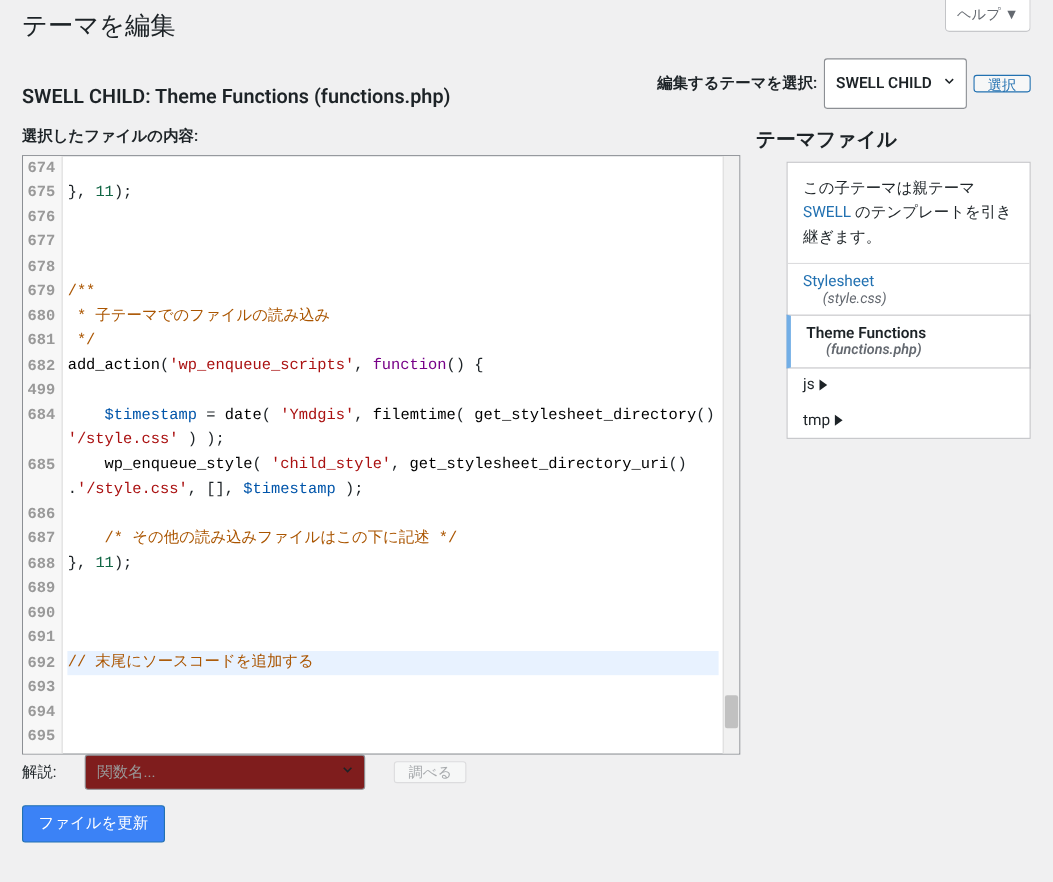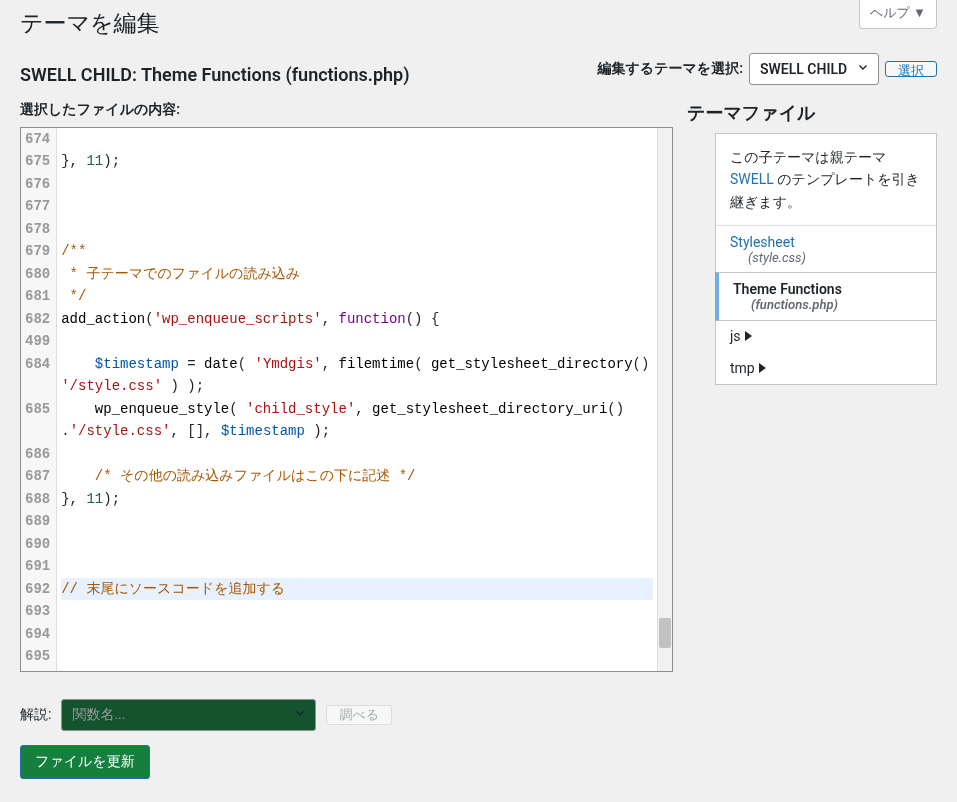--- a/index.html
+++ b/index.html
@@ -46,21 +46,21 @@
   align-items: center;
   gap: 6px;
   font-weight: 600;
   font-size: 14px;
 }
 .theme-select {
   background: #fff;
   border: 1px solid #8c8f94;
   border-radius: 3px;
   padding: 0 28px 0 10px;
-  height: 32px;
+  height: 46px;
   font-size: 14px;
   font-weight: 600;
   position: relative;
   display: inline-flex;
   align-items: center;
   min-width: 130px;
 }
 .chevron {
   position: absolute;
   right: 8px;
@@ -186,26 +186,26 @@
 .tri {
   display: inline-block;
   width: 0; height: 0;
   border-top: 5px solid transparent;
   border-bottom: 5px solid transparent;
   border-left: 7px solid #1d2327;
 }
 .bottom-row {
   display: flex;
   align-items: center;
-  gap: 10px;
-  margin-top: 27px;
+  gap: 26px;
+  margin-top: 0;
 }
 .doc-label { font-size: 14px; }
 .doc-select {
-  background: #14532d;
+  background: #7f1d1d;
   border: 1px solid #8c8f94;
   border-radius: 3px;
   height: 32px;
   width: 255px;
   padding: 0 28px 0 10px;
   color: #999;
   font-size: 14px;
   position: relative;
   display: inline-flex;
   align-items: center;
@@ -213,21 +213,21 @@
 .btn-disabled {
   background: #f6f7f7;
   border: 1px solid #dcdcde;
   color: #a7aaad;
   border-radius: 3px;
   padding: 0 12px;
   height: 20px;
   font-size: 13px;
 }
 .btn-primary {
-  background: #15803d;
+  background: #3b82f6;
   border: 1px solid #2271b1;
   color: #fff;
   border-radius: 3px;
   padding: 0 14px;
   height: 34px;
   font-size: 14px;
   margin-top: 14px;
   cursor: pointer;
 }
 </style>

